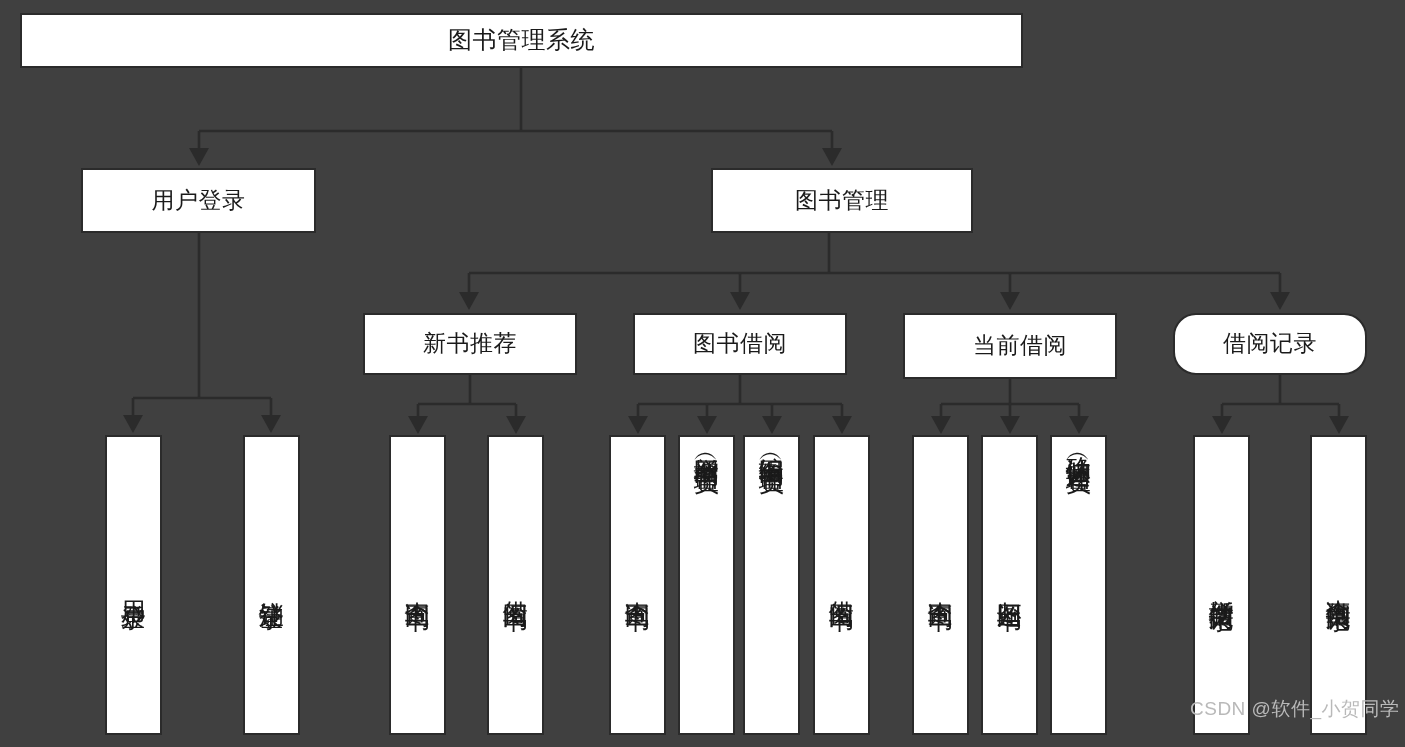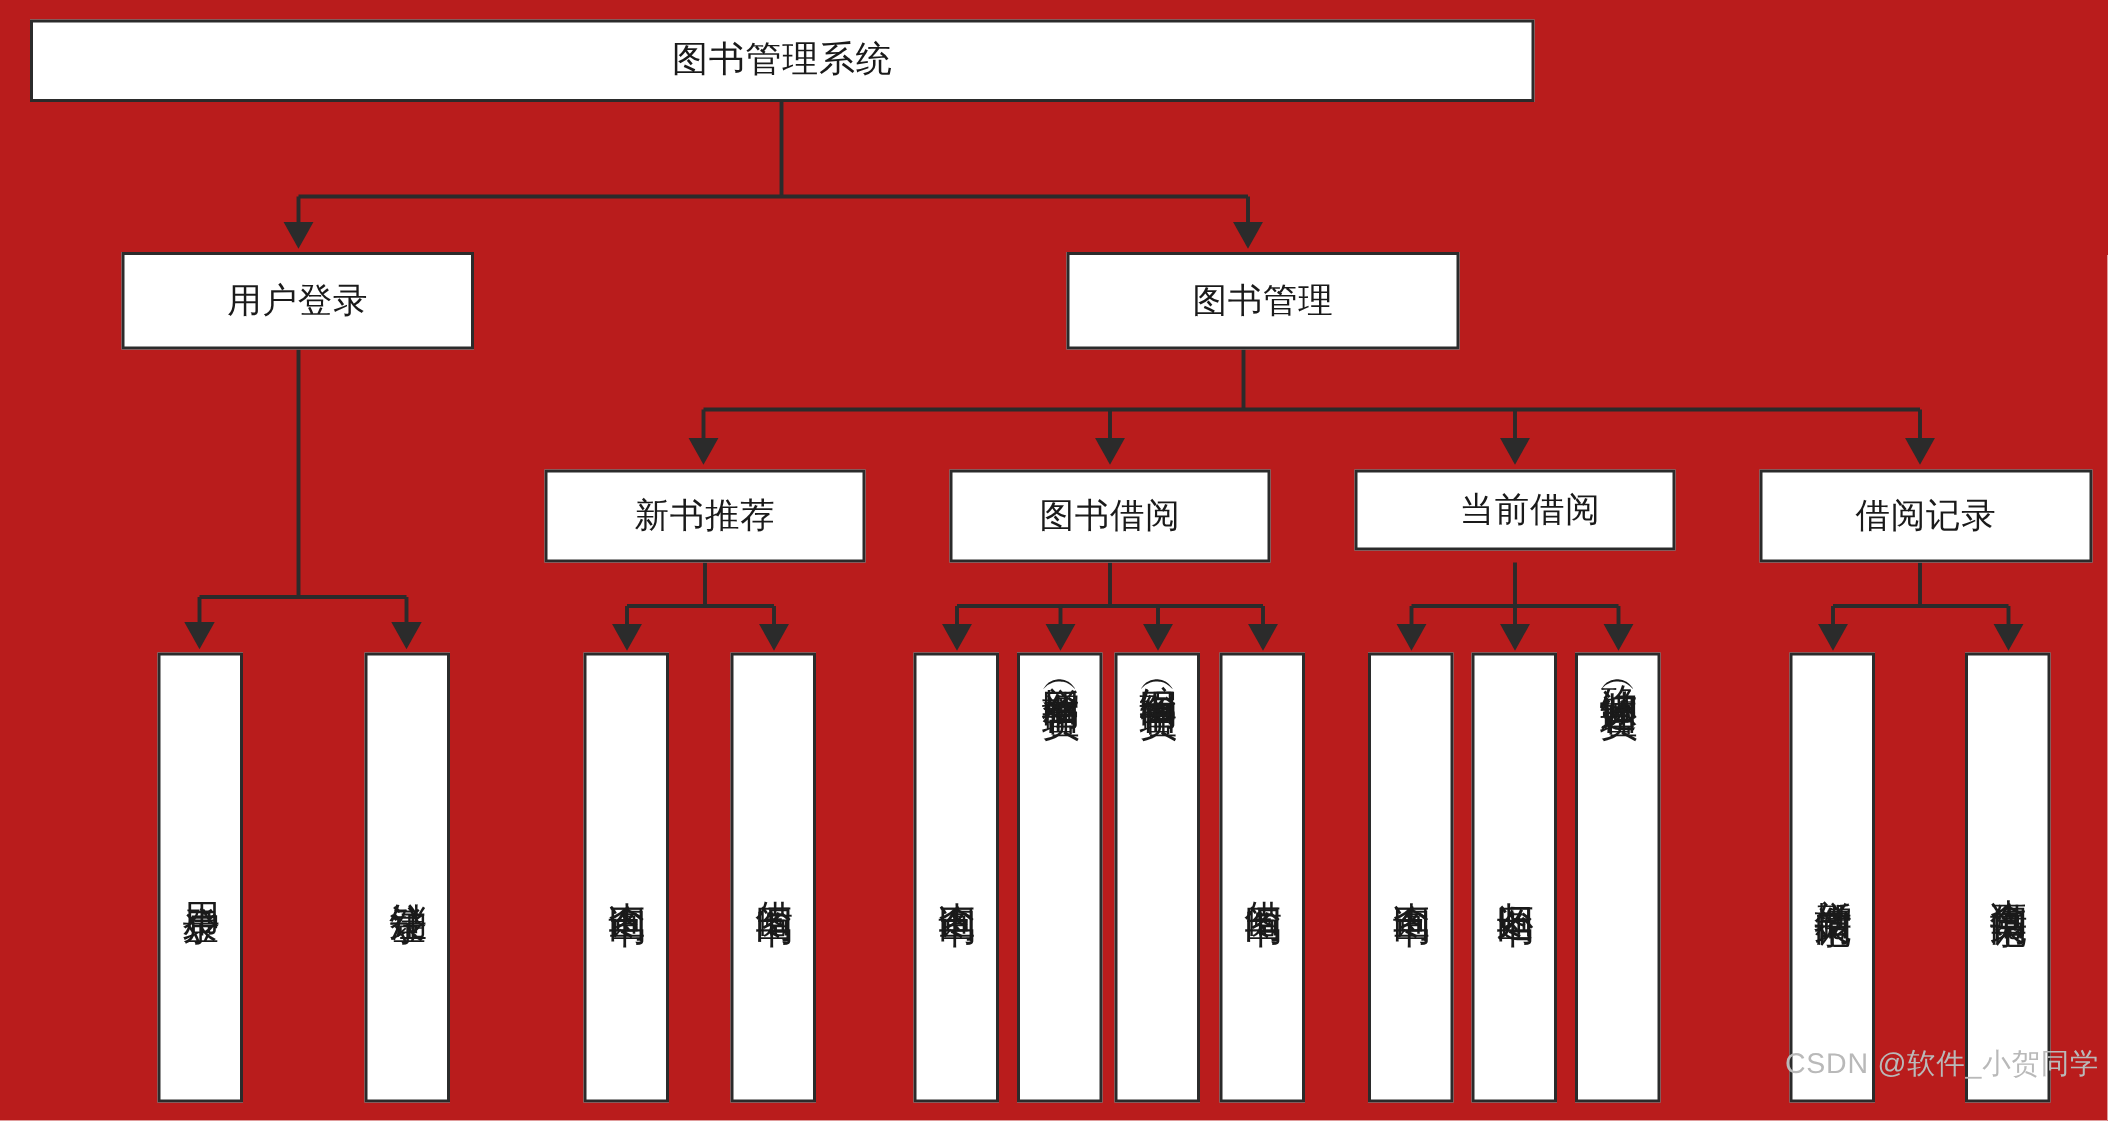--- a/index.html
+++ b/index.html
@@ -8,21 +8,21 @@
     padding: 0;
     background: #ffffff;
   }
   body {
     font-family: "Liberation Sans", "DejaVu Sans", sans-serif;
   }
   #canvas {
     position: relative;
     width: 1405px;
     height: 747px;
-    background: #b91c1c;
+    background: #404040;
     overflow: hidden;
   }
   #edges {
     position: absolute;
     left: 0;
     top: 0;
     width: 1405px;
     height: 747px;
     pointer-events: none;
   }
@@ -140,24 +140,24 @@
   <div class="node h" style="left:711px; top:168px; width:262px; height:65px;">
     <span class="label">图书管理</span>
   </div>
 
   <div class="node h" style="left:363px; top:313px; width:214px; height:62px;">
     <span class="label">新书推荐</span>
   </div>
   <div class="node h" style="left:633px; top:313px; width:214px; height:62px;">
     <span class="label">图书借阅</span>
   </div>
-  <div class="node h" style="left:903px; top:313px; width:214px; height:54px;padding-left:20px;">
+  <div class="node h" style="left:903px; top:313px; width:214px; height:66px;padding-left:20px;">
     <span class="label">当前借阅</span>
   </div>
-  <div class="node h" style="left:1173px; top:313px; width:222px; height:62px;">
+  <div class="node h" style="left:1173px; top:313px; width:194px; height:62px;border-radius:23px;">
     <span class="label">借阅记录</span>
   </div>
 
   <div class="node v mid" style="left:105px; top:435px; width:57px; height:300px;">
     <span class="label">用户登录</span>
   </div>
   <div class="node v mid" style="left:243px; top:435px; width:57px; height:300px;">
     <span class="label">注销登录</span>
   </div>
 

